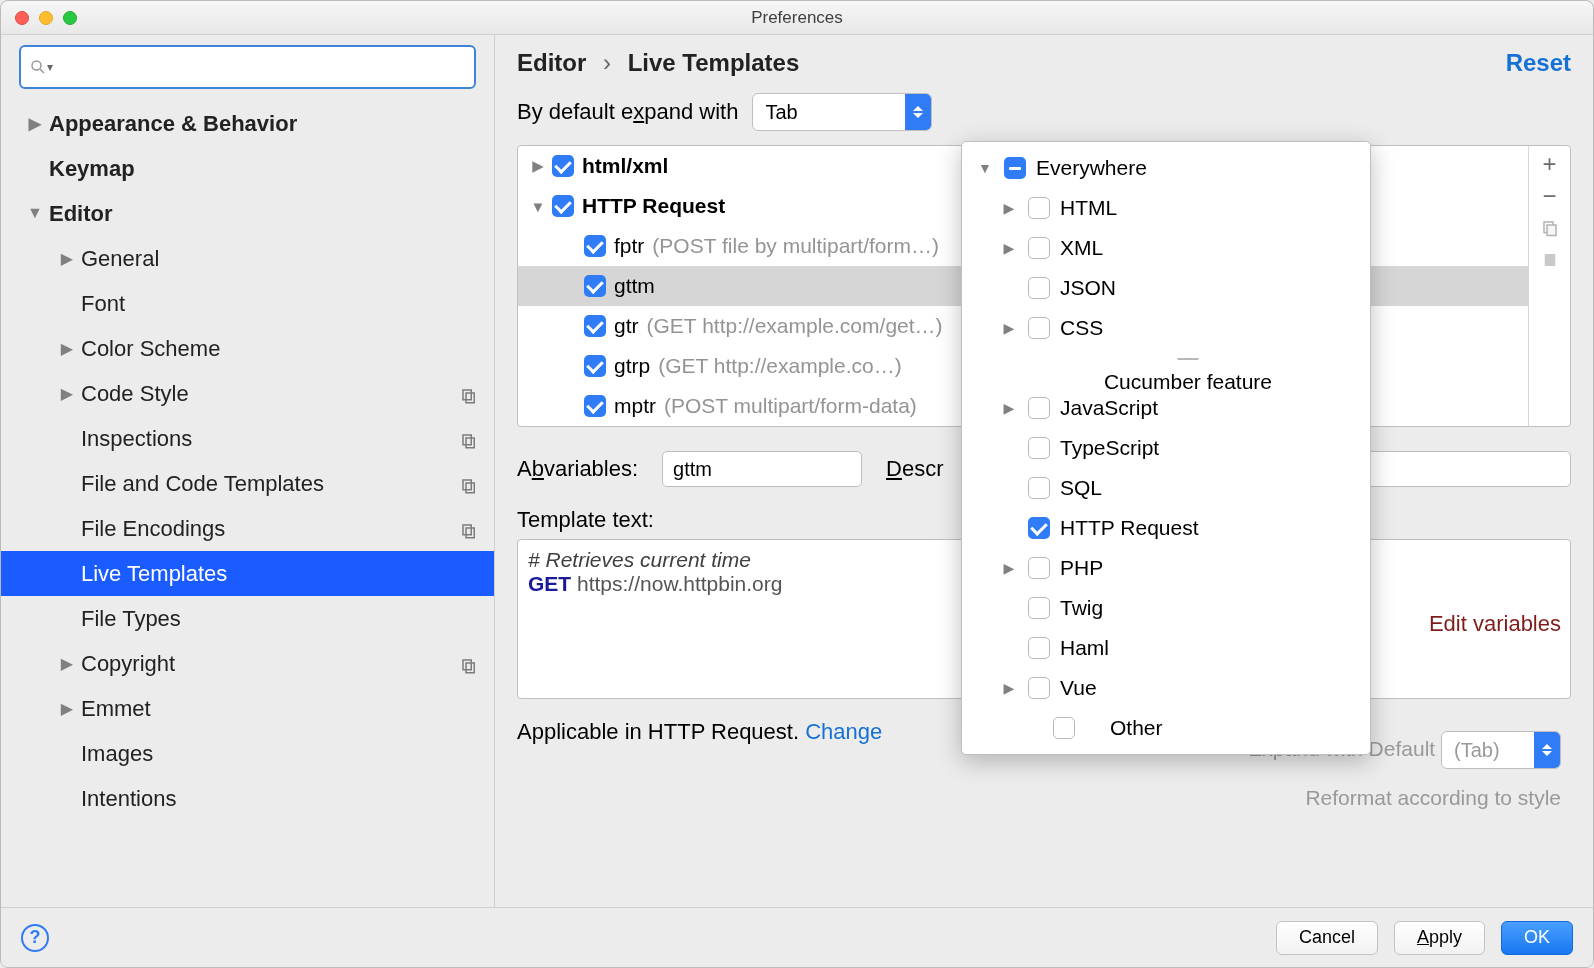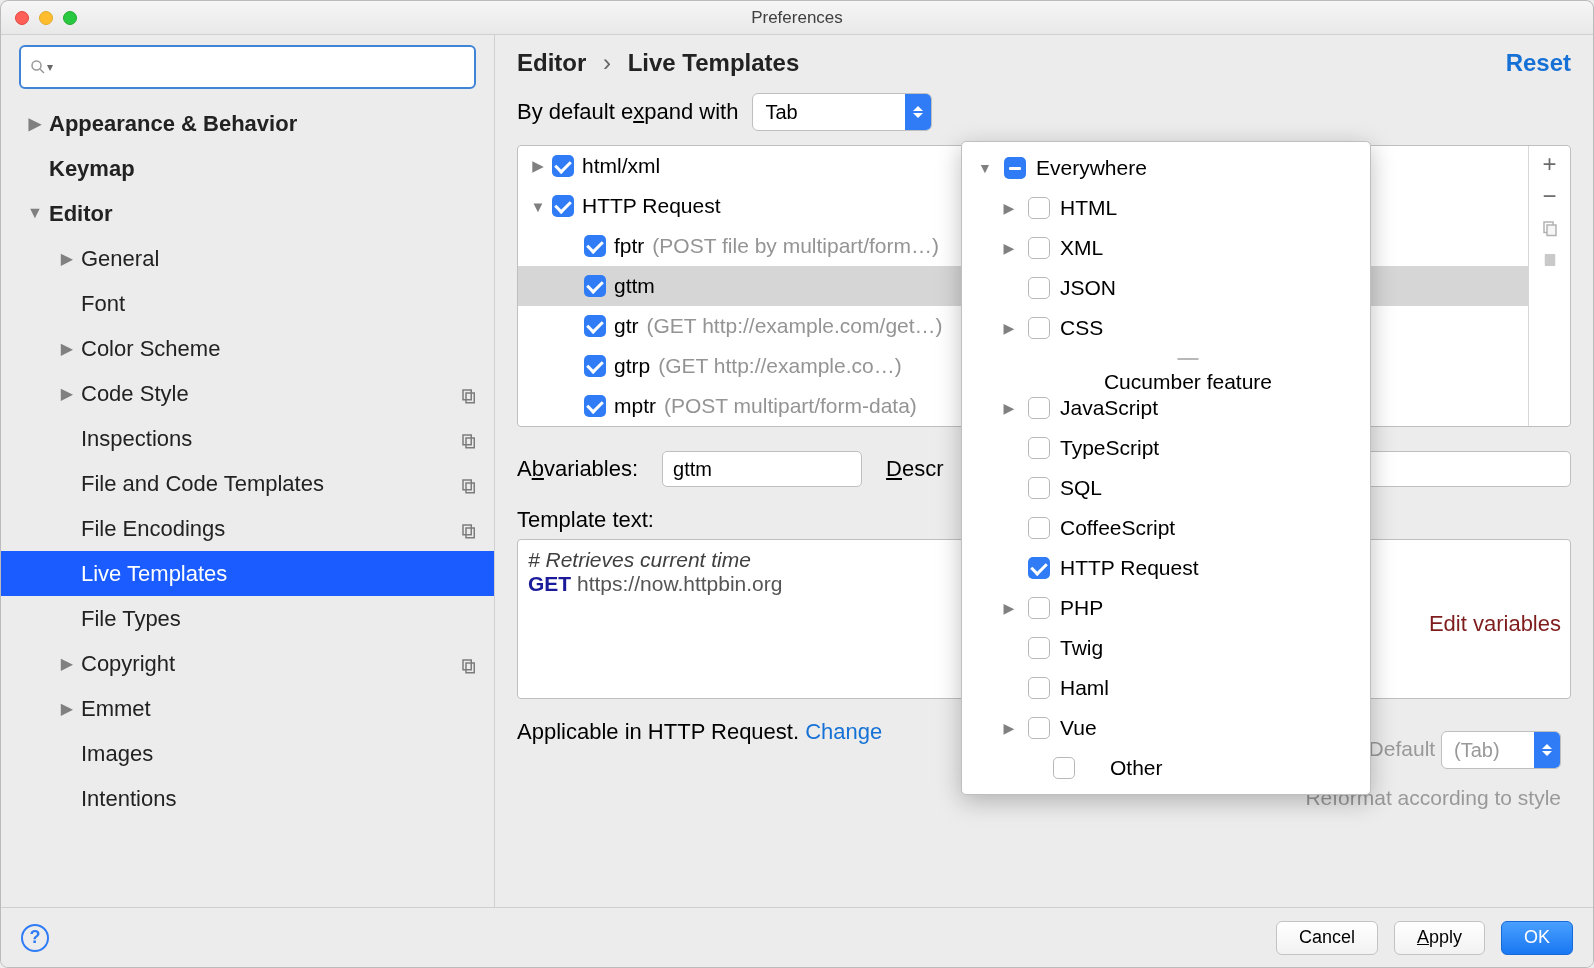--- a/index.html
+++ b/index.html
@@ -46,21 +46,21 @@
 .select .knob { margin-left:auto; width:26px; height:100%; background:#2f7cf6; border-radius:0 5px 5px 0; display:flex; flex-direction:column; align-items:center; justify-content:center; gap:2px;}
 .select .knob::before, .select .knob::after { content:""; border-left:5px solid transparent; border-right:5px solid transparent;}
 .select .knob::before{ border-bottom:5px solid #fff;}
 .select .knob::after{ border-top:5px solid #fff;}
 
 .template-panel { display:flex; border:1px solid #bfbfbf; background:#fff; border-radius:4px; }
 .template-tree { flex:1; }
 .group-row { display:flex; align-items:center; height:40px; padding-left:10px; font-size:21px;}
 .group-row .arrow{ width:20px; color:#808080; font-size:15px; text-align:center;}
 .group-row .cb, .leaf-row .cb { margin: 0 8px 0 4px;}
-.group-row .name{ font-weight:400;}
+.group-row .name{ font-weight:700;}
 .leaf-row{ display:flex; align-items:center; height:40px; padding-left:62px; font-size:21px;}
 .leaf-row.sel { background:#d6d6d6; }
 .leaf-row .abbr{ margin-right:8px;}
 .leaf-row .desc{ color:#949494;}
 .side-tools{ width:42px; border-left:1px solid #d8d8d8; display:flex; flex-direction:column; align-items:center; padding-top:6px; gap:8px;}
 .side-tools .t { width:24px; height:24px; display:flex; align-items:center; justify-content:center; color:#6a6a6a; font-size:24px; cursor:pointer;}
 .side-tools .t.dim{opacity:.45;}
 
 .cb { width:22px; height:22px; border-radius:5px; display:inline-flex; align-items:center; justify-content:center; position:relative;}
 .cb.checked{ background:#2f7cf6;}
@@ -356,25 +356,20 @@
       <span class="cb unchecked"></span>
       <span class="name">TypeScript</span>
     </div>
     <div class="popup-row" style="padding-left: 38px;">
       <span class="sp"></span>
       <span class="cb unchecked"></span>
       <span class="name">SQL</span>
     </div>
     <div class="popup-row" style="padding-left: 38px;">
       <span class="sp"></span>
-      <span class="cb unchecked"></span>
-      <span class="name">CoffeeScript</span>
-    </div>
-    <div class="popup-row" style="padding-left: 38px;">
-      <span class="sp"></span>
       <span class="cb checked"></span>
       <span class="name">HTTP Request</span>
     </div>
     <div class="popup-row" style="padding-left: 38px;">
       <span class="arrow">▶</span>
       <span class="cb unchecked"></span>
       <span class="name">PHP</span>
     </div>
     <div class="popup-row" style="padding-left: 38px;">
       <span class="sp"></span>

